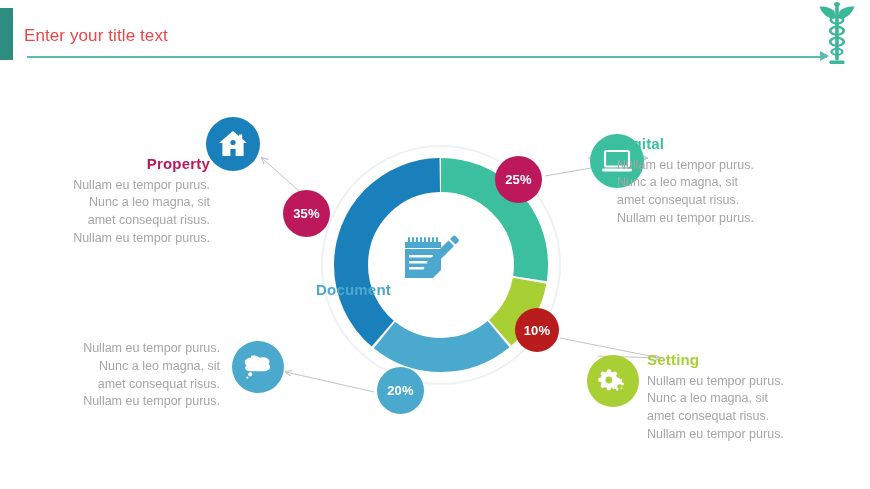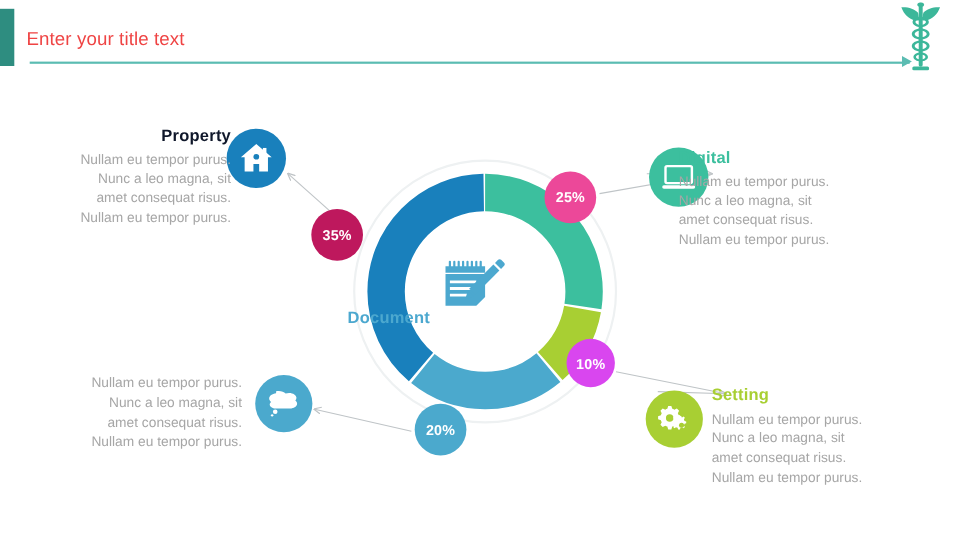--- a/index.html
+++ b/index.html
@@ -46,42 +46,42 @@
   }
   .hub-icon{position:absolute;left:400px;top:232px;width:66px;height:50px;}
 
   
   .badge{
     position:absolute;border-radius:50%;
     display:flex;align-items:center;justify-content:center;
     color:#ffffff;font-weight:bold;font-size:13px;
     letter-spacing:.2px;
   }
-  .badge-25{left:495px;top:156px;width:47px;height:47px;background:#ec4899;}
-  .badge-10{left:515px;top:308px;width:44px;height:44px;background:#d946ef;}
+  .badge-25{left:495px;top:156px;width:47px;height:47px;background:#be185d;}
+  .badge-10{left:515px;top:308px;width:44px;height:44px;background:#b91c1c;}
   .badge-20{left:377px;top:367px;width:47px;height:47px;background:#4ba9cd;}
   .badge-35{left:283px;top:190px;width:47px;height:47px;background:#be185d;}
 
   
   .cir{
     position:absolute;border-radius:50%;
     display:flex;align-items:center;justify-content:center;
   }
   .cir-property{left:206px;top:117px;width:54px;height:54px;background:#1980bc;}
   .cir-digital{left:590px;top:134px;width:54px;height:54px;background:#3cbf9e;}
   .cir-chat{left:232px;top:341px;width:52px;height:52px;background:#4ba9cd;}
   .cir-setting{left:587px;top:355px;width:52px;height:52px;background:#a8cf33;}
 
   
   .blk{position:absolute;}
   .blk h3{margin:0;font-size:15px;font-weight:bold;letter-spacing:.2px;line-height:1.1;}
   .blk p{margin:4px 0 0 0;font-size:12.5px;color:#a6a6a6;line-height:1.42;}
 
   .blk-property{left:62px;top:116px;width:148px;text-align:right;}
-  .blk-property h3{color:#0f172a;}
+  .blk-property h3{color:#be185d;margin-top:40px;}
   .blk-digital{left:617px;top:136px;width:150px;text-align:left;}
   .blk-digital h3{color:#3cbf9e;}
   .blk-chat{left:72px;top:336px;width:148px;text-align:right;}
   .blk-chat h3{color:#4ba9cd;}
   .blk-setting{left:647px;top:352px;width:152px;text-align:left;}
   .blk-setting h3{color:#a8cf33;}
 
   .connectors{position:absolute;left:0;top:0;width:870px;height:489px;pointer-events:none;}
 </style>
 </head>

